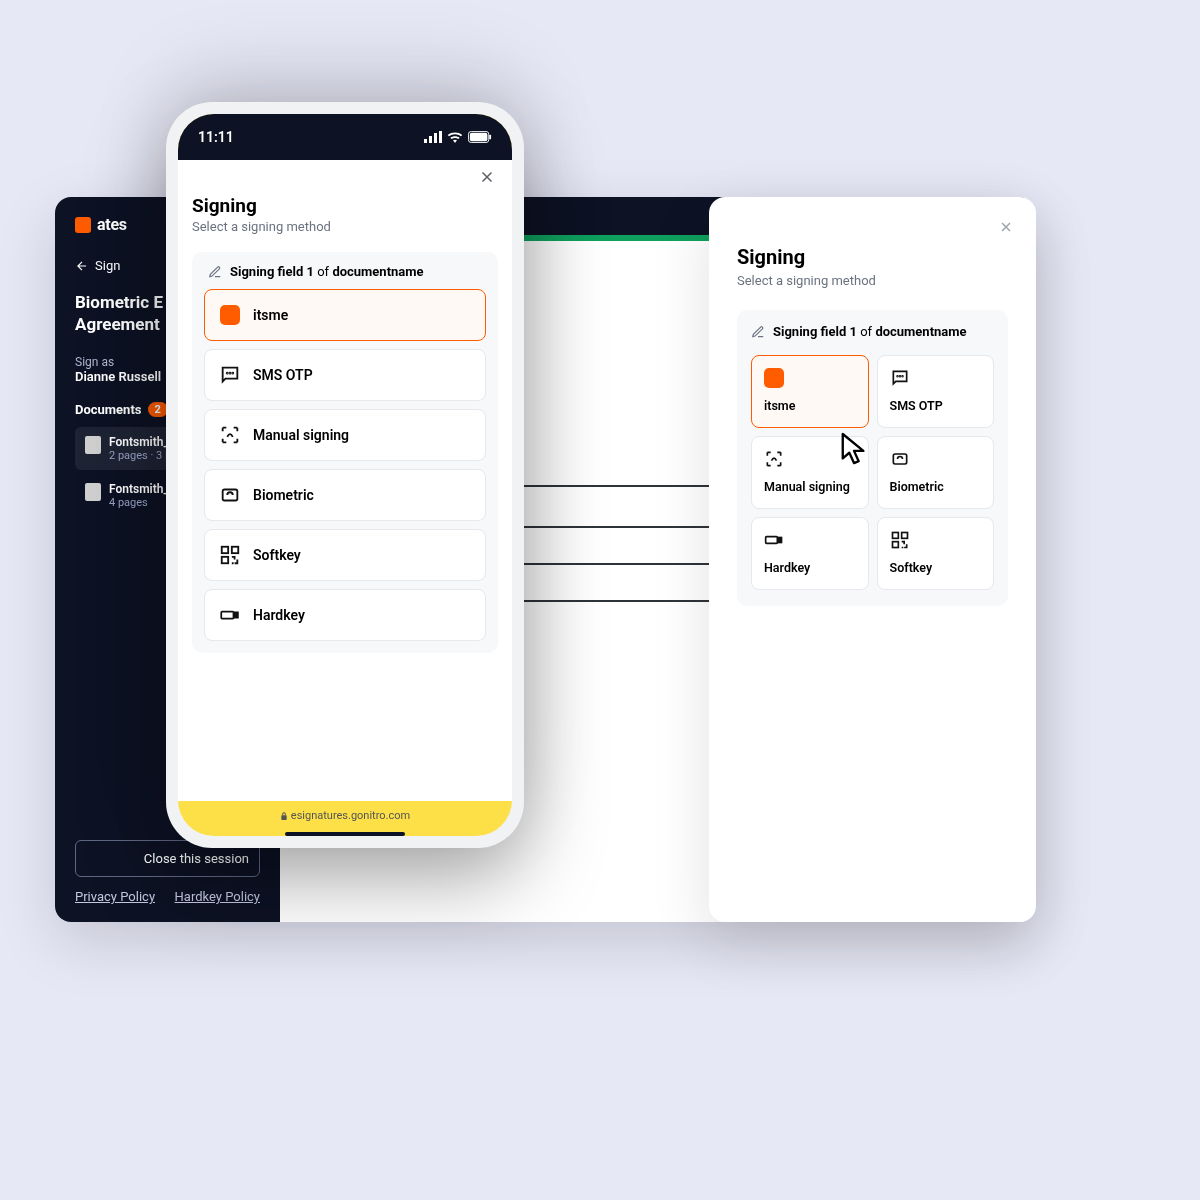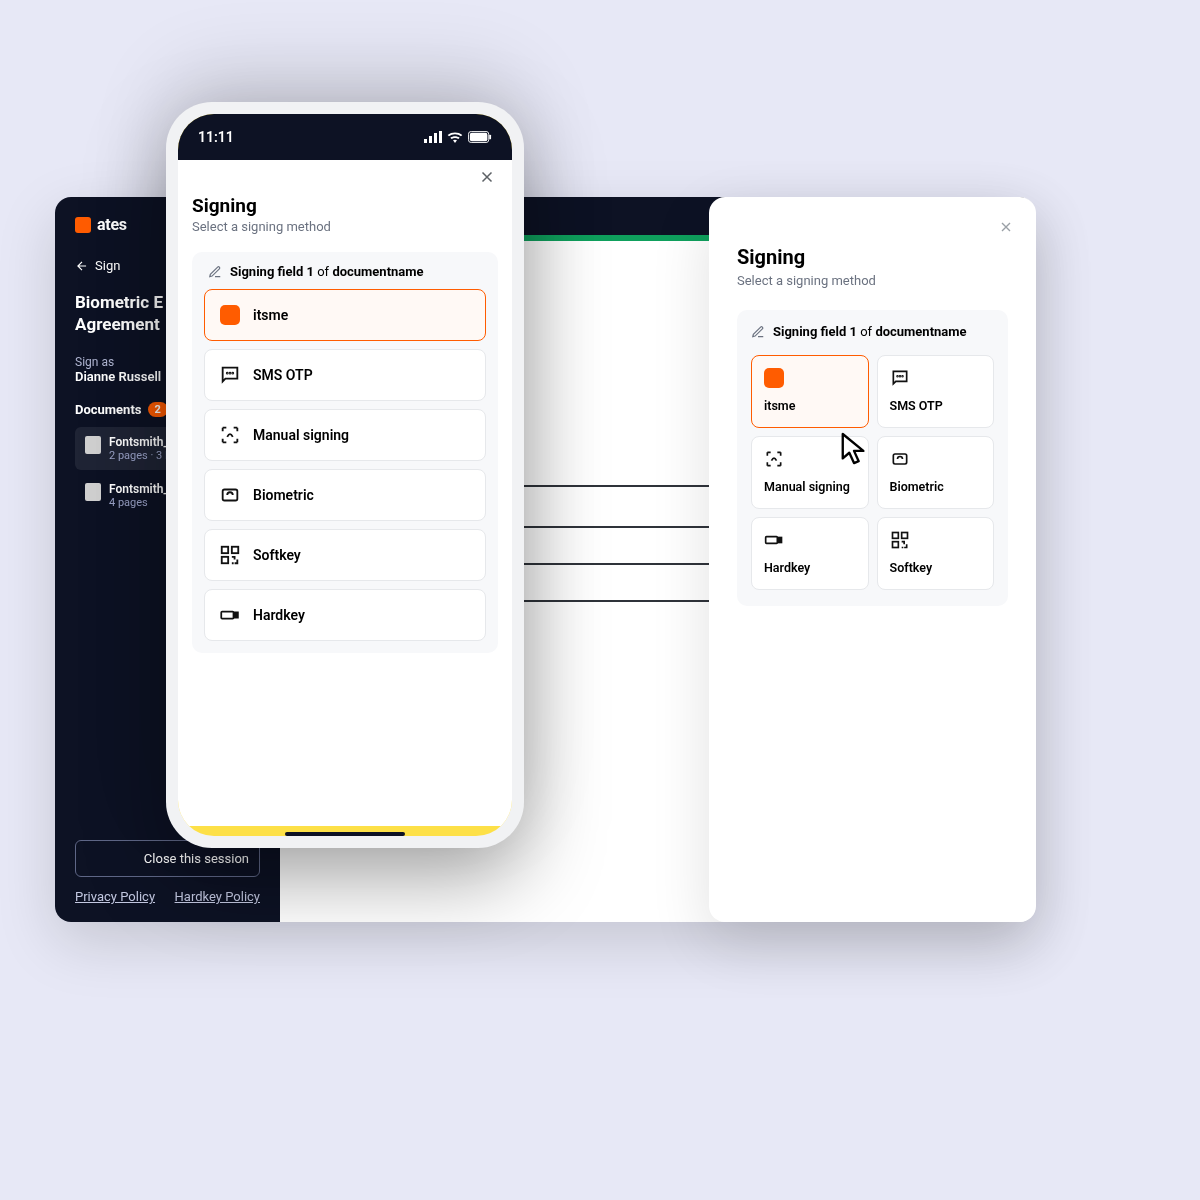--- a/index.html
+++ b/index.html
@@ -363,16 +363,22 @@
                   <rect x="2" y="4" width="14" height="8" rx="1"></rect>
                   <rect x="17" y="5" width="4" height="6" fill="#111"></rect>
                 </svg>
             </div>
             <span>Hardkey</span>
           </div>
         </div>
       </div>
     </div>
     <div>
+      <div class="url-bar">
+        <svg style="display:inline; vertical-align:middle; margin-right:3px;" width="8" height="10" viewBox="0 0 12 14" fill="#555">
+            <rect x="2" y="6" width="8" height="7" rx="1"></rect>
+            <path d="M4 6V4a2 2 0 014 0v2" fill="none" stroke="#555" stroke-width="1.5"></path>
+          </svg><span>esignatures.gonitro.com</span>
+      </div>
       <div class="home-ind"></div>
     </div>
   </div>
 </div>
 
 </body></html>

